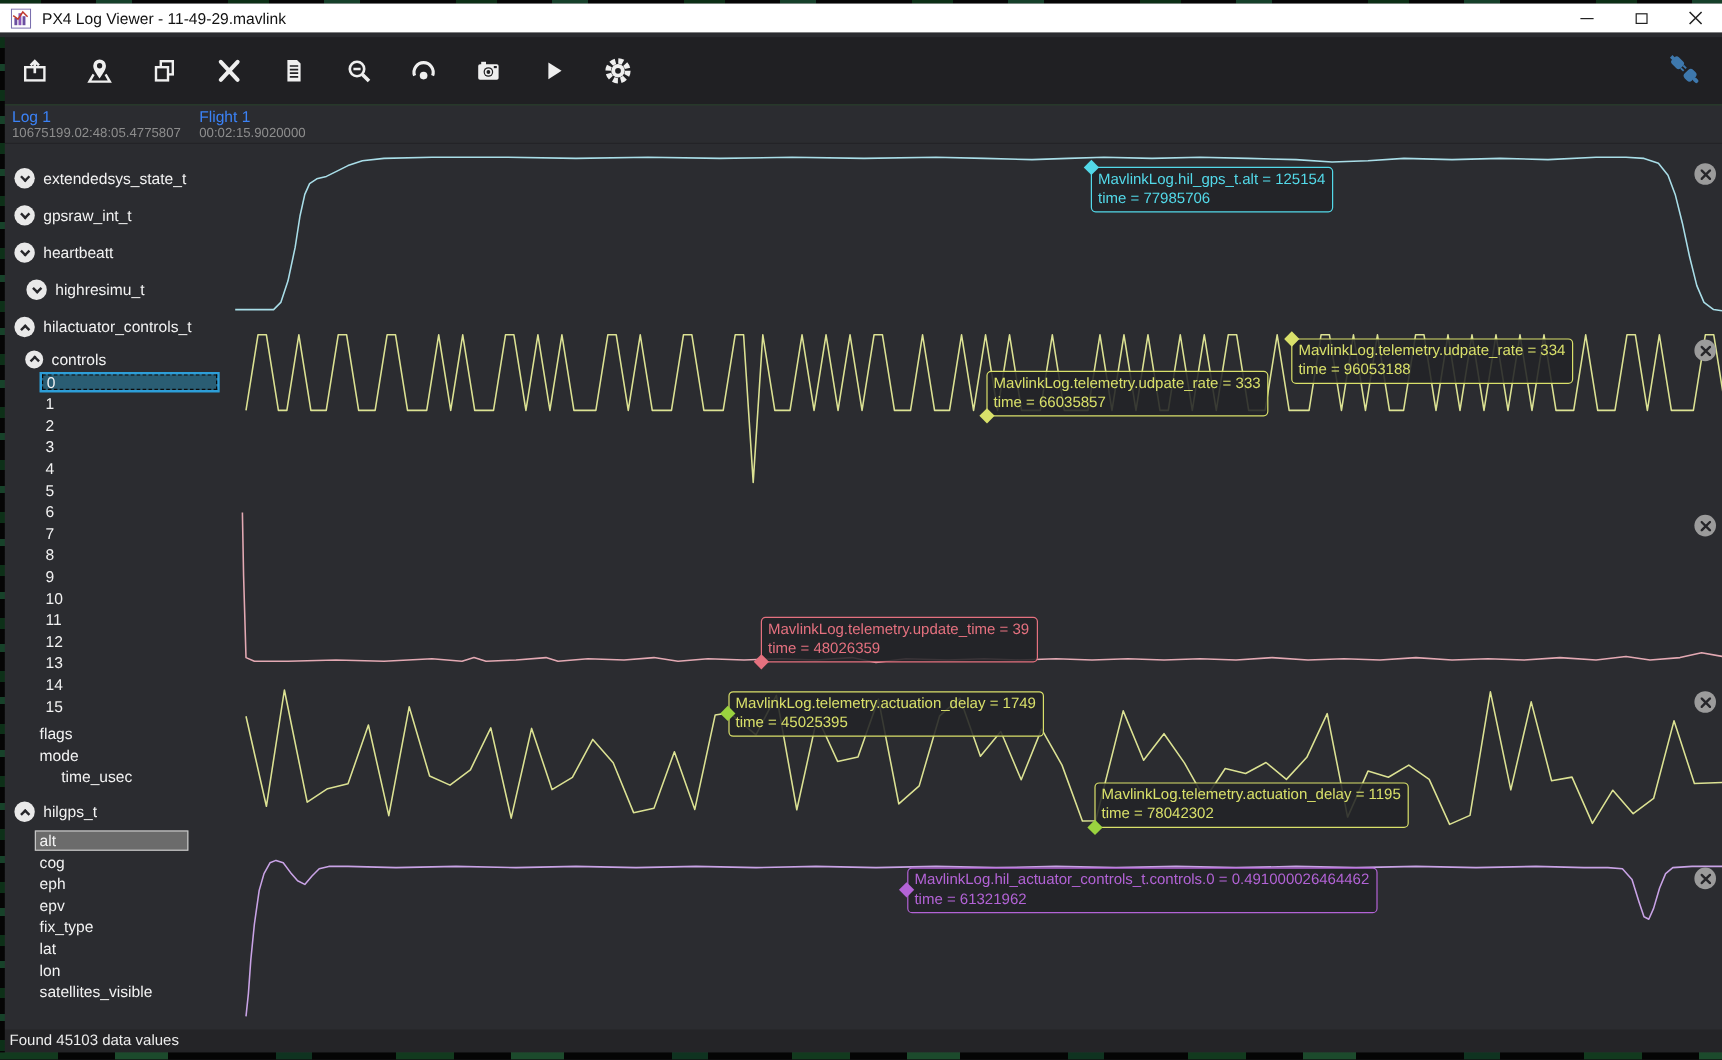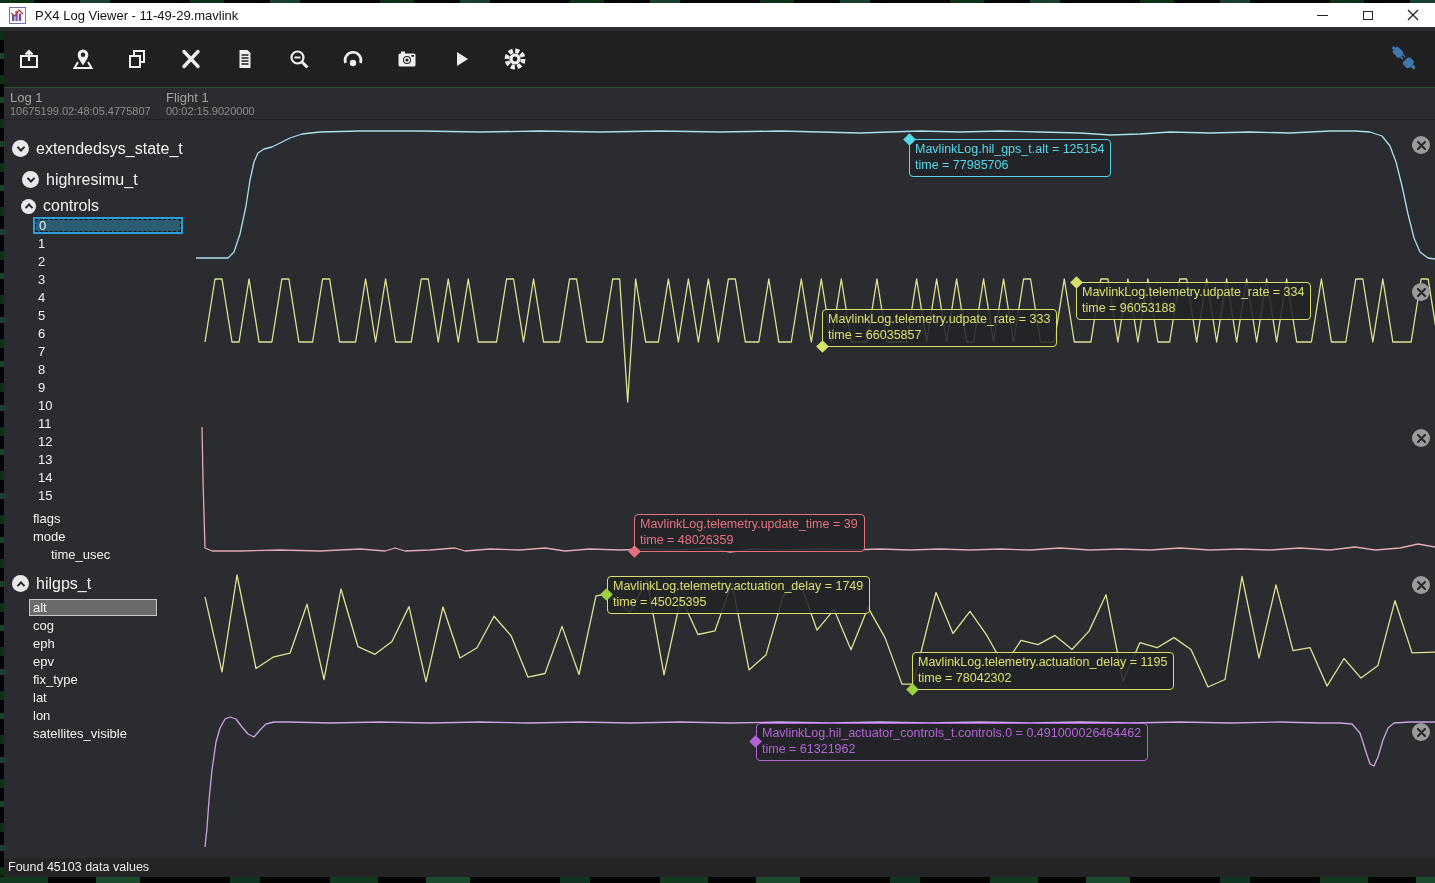--- a/index.html
+++ b/index.html
@@ -30,29 +30,29 @@
              display:flex; align-items:center; padding-left:17px;
              border-bottom:1px solid #2d4a31; }
   .tb-btn { width:24px; height:24px; margin-right:30px; display:flex; align-items:center; justify-content:center; }
   #connect-wrap { margin-left:auto; margin-right:14px; width:34px; height:34px; }
 
   
   #infobar { position:absolute; left:0; top:88px; width:100%; height:32px; background:#2b2c30;
              display:flex; border-bottom:1px solid #232327; }
   .info-col { padding:2px 0 0 10px; }
   .info-col.flight { padding-left:36px; }
-  .info-label { font-size:13px; color:#a3a3a3; line-height:15px; }
+  .info-label { font-size:13px; color:#3b82f6; line-height:15px; }
   .info-value { font-size:11px; color:#8d8d8d; line-height:13px; }
 
   
   #main { position:absolute; left:0; top:120px; width:1435px; height:738px; }
   #chart-layer { position:absolute; left:0; top:-120px; }
   #sidebar { position:absolute; left:0; top:0; width:196px; height:738px; overflow:hidden; padding-top:13px; }
 
-  .side-group { height:31px; display:flex; align-items:center; color:#f2f2f2; font-size:16px; }
+  .side-group { height:31px; display:flex; align-items:center; color:#f2f2f2; font-size:13px; }
   .chev-circle { width:17px; height:17px; border-radius:50%; background:#e9e9e9;
                  display:flex; align-items:center; justify-content:center; flex:0 0 auto; }
   .chev { width:6px; height:6px; border-left:2px solid #26262a; border-bottom:2px solid #26262a; }
   .chev.down { transform:rotate(-45deg) translate(1px,-1px); }
   .chev.up   { transform:rotate(135deg) translate(1px,-1px); }
   .side-leaf { height:18px; color:#f2f2f2; font-size:13px; line-height:18px; }
   .leaf-label { display:block; }
   .leaf-label.sel-focus { background:#2a5d73; border:2px solid #2d9ed8; outline:1px dashed #0a0a0a;
                           outline-offset:-3px; line-height:13px; }
   .leaf-label.sel-gray  { background:#6b6b6b; border:1px solid #c6c6c6; line-height:15px; }
@@ -206,25 +206,43 @@
         <polyline points="205,596.9 222,671.9 237,575 256,668.5 273,657.2 290,653.2 307,604.2 324,679.7 341,589 358,646.7 375,654.3 392,641.5 409,606.6 426,681.8 443,607 460,658 477,647.8 494,616.2 511,635.6 528,677.2 545,673.5 562,626.4 579,674.5 596,595.8 608,594 630,612.4 647,579.5 664,674.8 681,597.5 698,634.5 715,630.8 732,582.6 749,669.9 766,654.9 783,596.6 800,581.9 817,630.2 834,609.6 851,649.8 868,607.6 885,637.6 902,684.1 913,684 936,592.4 953,633.5 970,611.4 987,635.7 1004,666 1021,640.4 1038,644.6 1055,635.4 1072,649.5 1089,631.1 1106,594.7 1123,680.9 1140,642.6 1157,647.7 1174,637.6 1191,649.5 1208,687 1225,679.5 1242,576.5 1259,658.2 1276,584.9 1293,650.6 1310,647.6 1327,686.1 1344,658.5 1361,678.1 1378,665.4 1395,600.7 1412,652.9 1437,652" fill="none" stroke="#dce293" stroke-width="1.3" stroke-linejoin="round"></polyline>
         <polyline points="205,847 207,828 209,800 212,770 216,742 220,728 225,719 230,717 236,719 242,727 248,734 254,737 260,730 266,724 274,722 290,722 330,723 380,722 430,723 480,722 530,723 580,722 630,723 680,722 730,723 780,722 830,723 880,722 930,723 980,722 1030,723 1080,722 1130,723 1180,722 1230,723 1280,722 1320,723 1340,723 1352,724 1360,733 1366,752 1370,764 1374,766 1378,757 1383,740 1388,728 1394,723 1410,722 1435,722" fill="none" stroke="#c9a3e6" stroke-width="1.3" stroke-linejoin="round"></polyline>
       </svg>
     <div id="sidebar">
         <div class="side-group" style="padding-left: 12px; height: 31px;">
           <span class="chev-circle" style="">
             <span class="chev down"></span>
           </span>
           <span style="margin-left: 7px;">extendedsys_state_t</span>
         </div>
+        <div class="side-group" style="padding-left: 12px; height: 31px;">
+          <span class="chev-circle" style="">
+            <span class="chev down"></span>
+          </span>
+          <span style="margin-left: 7px;">gpsraw_int_t</span>
+        </div>
+        <div class="side-group" style="padding-left: 12px; height: 31px;">
+          <span class="chev-circle" style="">
+            <span class="chev down"></span>
+          </span>
+          <span style="margin-left: 7px;">heartbeatt</span>
+        </div>
         <div class="side-group" style="padding-left: 22px; height: 31px;">
           <span class="chev-circle" style="">
             <span class="chev down"></span>
           </span>
           <span style="margin-left: 7px;">highresimu_t</span>
+        </div>
+        <div class="side-group" style="padding-left: 12px; height: 31px;">
+          <span class="chev-circle" style="">
+            <span class="chev up"></span>
+          </span>
+          <span style="margin-left: 7px;">hilactuator_controls_t</span>
         </div>
         <div class="side-group" style="padding-left: 21px; height: 22px;">
           <span class="chev-circle" style="width: 15px; height: 15px;">
             <span class="chev up"></span>
           </span>
           <span style="margin-left: 7px;">controls</span>
         </div>
         <div class="side-leaf">
           <span class="leaf-label sel-focus" style="margin-left: 33px; width: 150px; padding-left: 4px;">0</span>
         </div>

